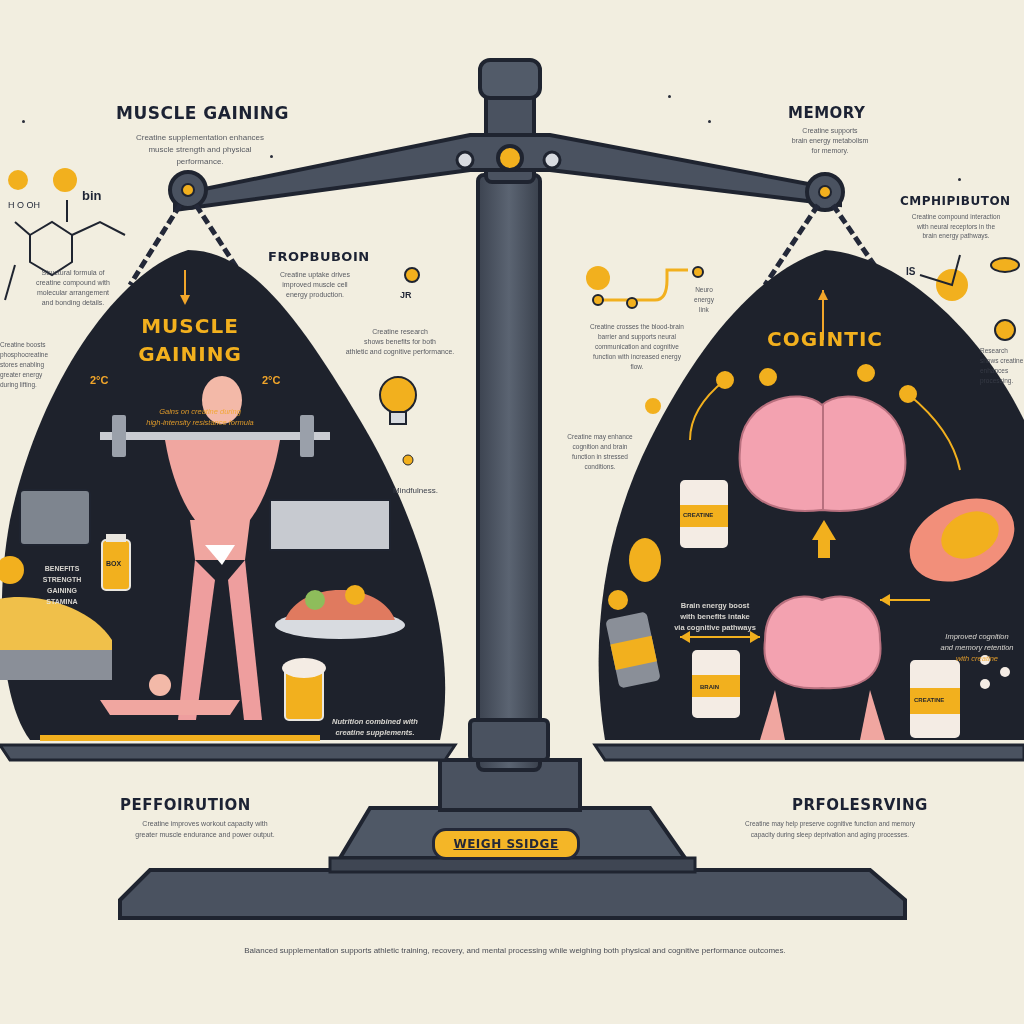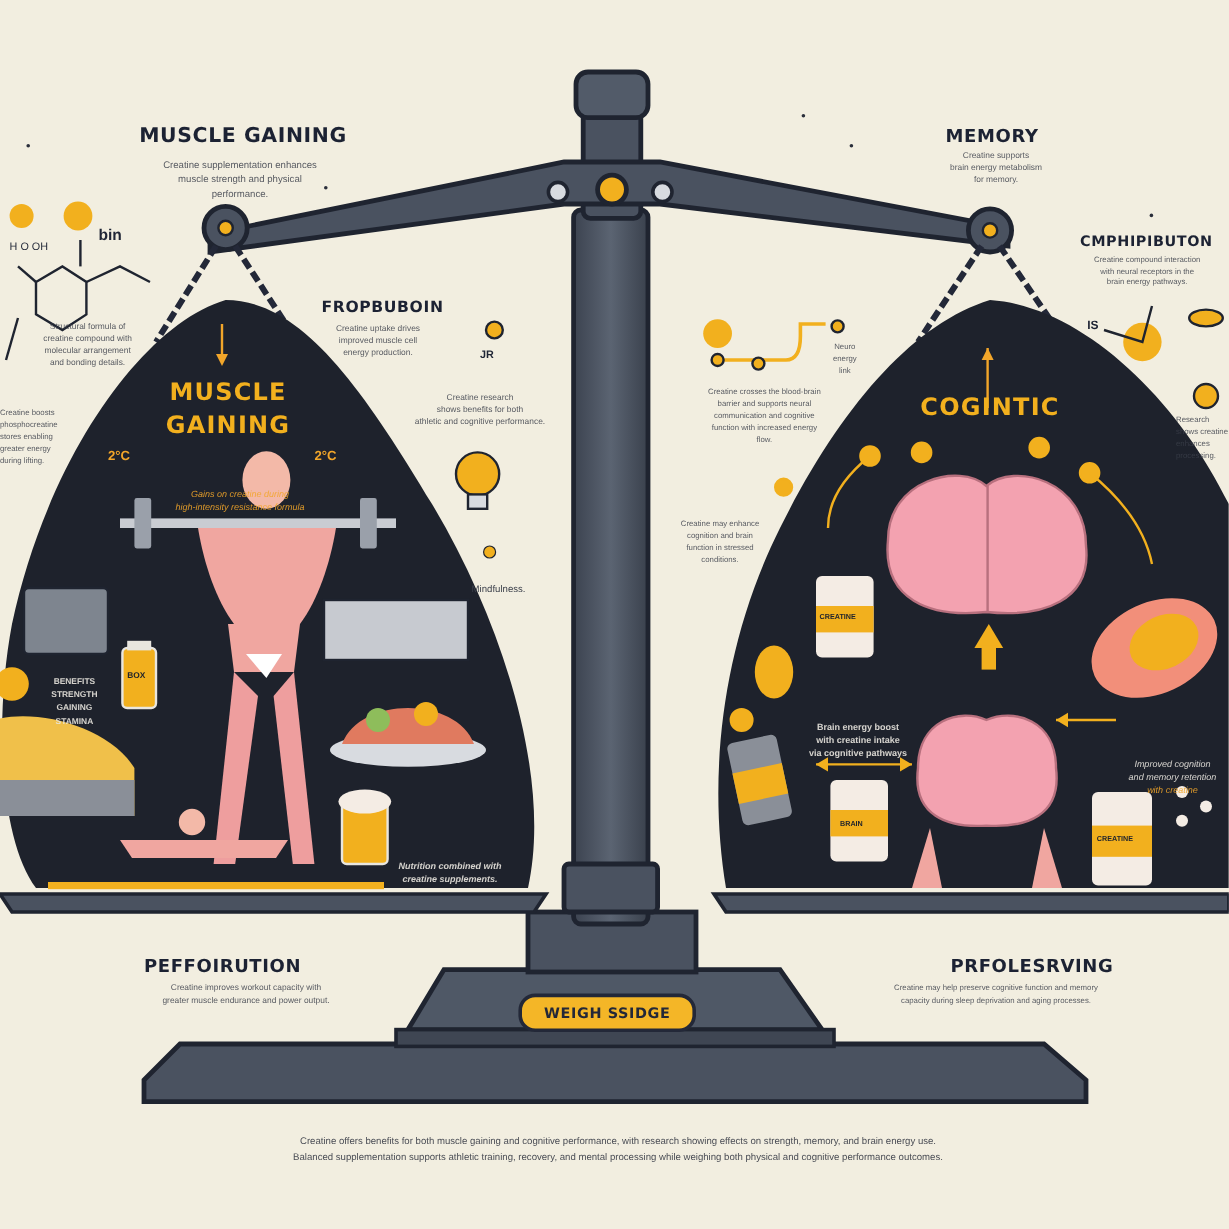--- a/index.html
+++ b/index.html
@@ -26,21 +26,21 @@
       position:absolute; font-size:7.5px; line-height:11px; color:#e9e6df; text-align:center;
       font-style:italic; opacity:0.9;margin-top:28px;
     }
     .pan-text.orange { color:#f2a62a; }
     svg { position:absolute; left:0; top:0; }
     .badge {
       position:absolute; left:432px; top:828px; width:142px; height:26px;
       background:#f4b627; border:3px solid #232838; border-radius:14px;
       display:flex; align-items:center; justify-content:center;
       font-family:"DejaVu Sans", sans-serif; font-weight:bold; font-size:12px; color:#232838;
-      letter-spacing:0.5px; cursor:pointer;
+      letter-spacing:0.5px; cursor:pointer;text-decoration:underline;
     }
     .footer {
       position:absolute; left:150px; top:944px; width:730px; text-align:center;
       font-size:8px; line-height:14px; color:#4a4d55;
     }
     .dot { position:absolute; width:3px; height:3px; background:#2a2e3a; border-radius:50%; }
   </style>
 </head>
 <body>
 
@@ -301,21 +301,21 @@
   <div>Creatine may enhance</div>
   <div>cognition and brain</div>
   <div>function in stressed</div>
   <div>conditions.</div>
 </div>
 
 <div class="pan-title" style="left:740px; top:314px; width:170px; font-size:20px;margin-top:13px;">COGINTIC</div>
 <div class="abs" style="left:683px; top:512px; font-size:6px; font-weight:bold; color:#1e222c;">CREATINE</div>
 <div class="pan-text" style="left:660px; top:572px; width:110px; font-style:normal; font-weight:bold;">
   <div>Brain energy boost</div>
-  <div>with creatine intake</div>
+  <div>with benefits intake</div>
   <div>via cognitive pathways</div>
 </div>
 <div class="pan-text" style="left:930px; top:603px; width:94px;">
   <div>Improved cognition</div>
   <div>and memory retention</div>
   <div class="orange" style="color:#f2a62a">with creatine</div>
 </div>
 <div class="abs" style="left:914px; top:697px; font-size:6px; font-weight:bold; color:#1e222c;">CREATINE</div>
 <div class="abs" style="left:700px; top:684px; font-size:6px; font-weight:bold; color:#1e222c;">BRAIN</div>
 
@@ -326,21 +326,20 @@
 </div>
 <div class="heading" style="left:792px; top:796px; font-size:15px;">PRFOLESRVING</div>
 <div class="blurb" style="left:730px; top:818px; width:200px; font-size:6.5px; line-height:11px;">
   <div>Creatine may help preserve cognitive function and memory</div>
   <div>capacity during sleep deprivation and aging processes.</div>
 </div>
 
 <div class="badge">WEIGH SSIDGE</div>
 
 <div class="footer">
-  <div>Creatine offers benefits for both muscle gaining and cognitive performance, with research showing effects on strength, memory, and brain energy use.</div>
   <div>Balanced supplementation supports athletic training, recovery, and mental processing while weighing both physical and cognitive performance outcomes.</div>
 </div>
 
 <div class="dot" style="left:270px; top:155px;"></div>
 <div class="dot" style="left:668px; top:95px;"></div>
 <div class="dot" style="left:708px; top:120px;"></div>
 <div class="dot" style="left:22px; top:120px;"></div>
 <div class="dot" style="left:958px; top:178px;"></div>
 
 </body></html>

